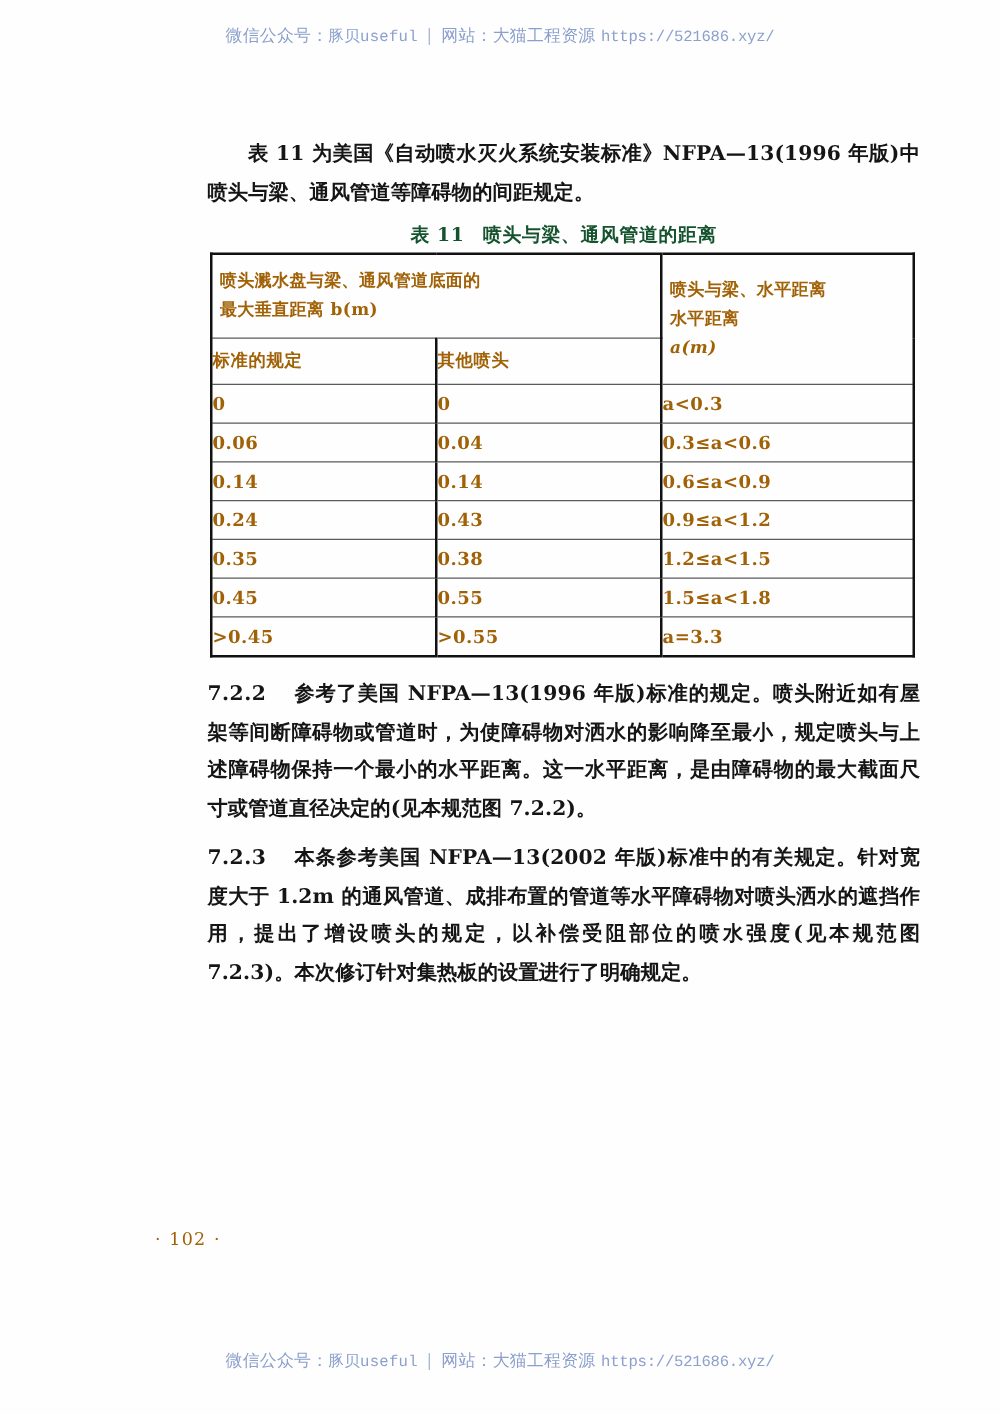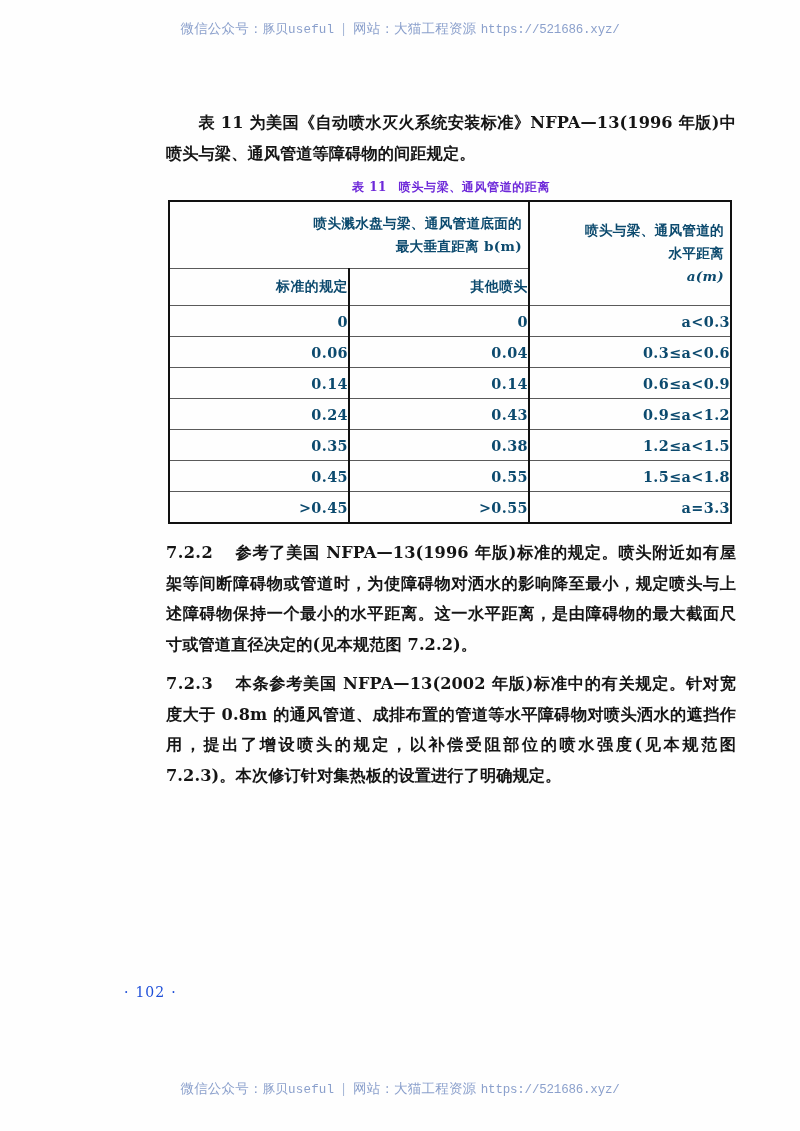--- a/index.html
+++ b/index.html
@@ -78,43 +78,43 @@
     letter-spacing: 0.4px;
   }
   .sec-gap { display: inline-block; width: 1.35em; }
 
   .para-block { margin-bottom: 9px; }
 
   
   .table-caption {
     margin: 10px 0 4px 0;
     text-align: center;
-    font-size: 12px;
+    font-size: 15px;
     font-weight: 700;
     letter-spacing: 0.6px;
-    color: #6d28d9;
+    color: #14532d;
   }
   .table-caption .cap-num {
     font-family: "DejaVu Serif", "Liberation Serif", serif;
     letter-spacing: 0.5px;
   }
   .table-caption .cap-gap { display: inline-block; width: 1.0em; }
 
   table.dist-table {
     border-collapse: collapse;
     width: 562px;
     margin: 0 0 14px 2px;
     table-layout: fixed;
   }
   table.dist-table td, table.dist-table th {
     border: 1px solid #5a5a5a;
-    text-align: right;
+    text-align: left;
     vertical-align: middle;
     font-weight: 600;
-    color: #0c4a6e;
+    color: #a16207;
     padding: 0;
   }
   table.dist-table {
     border: 2px solid #111;
   }
   .th-group {
     height: 60px;
     font-size: 13.6px;
     line-height: 23px;
     letter-spacing: 0.3px;
@@ -135,21 +135,21 @@
   .colB { border-left: 2px solid #111 !important; }
   .ital { font-style: italic; }
 
   
   .folio {
     position: absolute;
     left: 118px;
     top: 984px;
     font-size: 14px;
     letter-spacing: 1px;
-    color: #1d4ed8;
+    color: #a16207;
     font-family: "DejaVu Serif", "Liberation Serif", serif;
   }
   .folio .dot { padding: 0 6px; }
 </style>
 </head>
 <body>
 
 <div class="page">
 
   <div class="watermark" id="wm-top">
@@ -170,21 +170,21 @@
         <col style="width:180px">
         <col style="width:202px">
       </colgroup>
       <tbody>
         <tr>
           <td class="th-group" colspan="2">
             <div>喷头溅水盘与梁、通风管道底面的</div>
             <div>最大垂直距离 b(m)</div>
           </td>
           <td class="th-group colB" rowspan="2">
-            <div>喷头与梁、通风管道的</div>
+            <div>喷头与梁、水平距离</div>
             <div>水平距离</div>
             <div class="ital">a(m)</div>
           </td>
         </tr>
         <tr>
           <td class="th-sub">标准的规定</td>
           <td class="th-sub colB">其他喷头</td>
         </tr>
 
         <tr>
@@ -226,21 +226,21 @@
     </table>
 
     <div class="para-block">
       <p class="body-para">
         <span class="sec-num">7.2.2</span><span class="sec-gap"></span><span>参考了美国 NFPA—13(1996 年版)标准的规定。喷头附近如有屋架等间断障碍物或管道时，为使障碍物对洒水的影响降至最小，规定喷头与上述障碍物保持一个最小的水平距离。这一水平距离，是由障碍物的最大截面尺寸或管道直径决定的(见本规范图 7.2.2)。</span>
       </p>
     </div>
 
     <div class="para-block">
       <p class="body-para">
-        <span class="sec-num">7.2.3</span><span class="sec-gap"></span><span>本条参考美国 NFPA—13(2002 年版)标准中的有关规定。针对宽度大于 0.8m 的通风管道、成排布置的管道等水平障碍物对喷头洒水的遮挡作用，提出了增设喷头的规定，以补偿受阻部位的喷水强度(见本规范图 7.2.3)。本次修订针对集热板的设置进行了明确规定。</span>
+        <span class="sec-num">7.2.3</span><span class="sec-gap"></span><span>本条参考美国 NFPA—13(2002 年版)标准中的有关规定。针对宽度大于 1.2m 的通风管道、成排布置的管道等水平障碍物对喷头洒水的遮挡作用，提出了增设喷头的规定，以补偿受阻部位的喷水强度(见本规范图 7.2.3)。本次修订针对集热板的设置进行了明确规定。</span>
       </p>
     </div>
 
 
 
   </div>
 
   <div class="folio">
     <span class="dot">·</span><span>102</span><span class="dot">·</span>
   </div>

